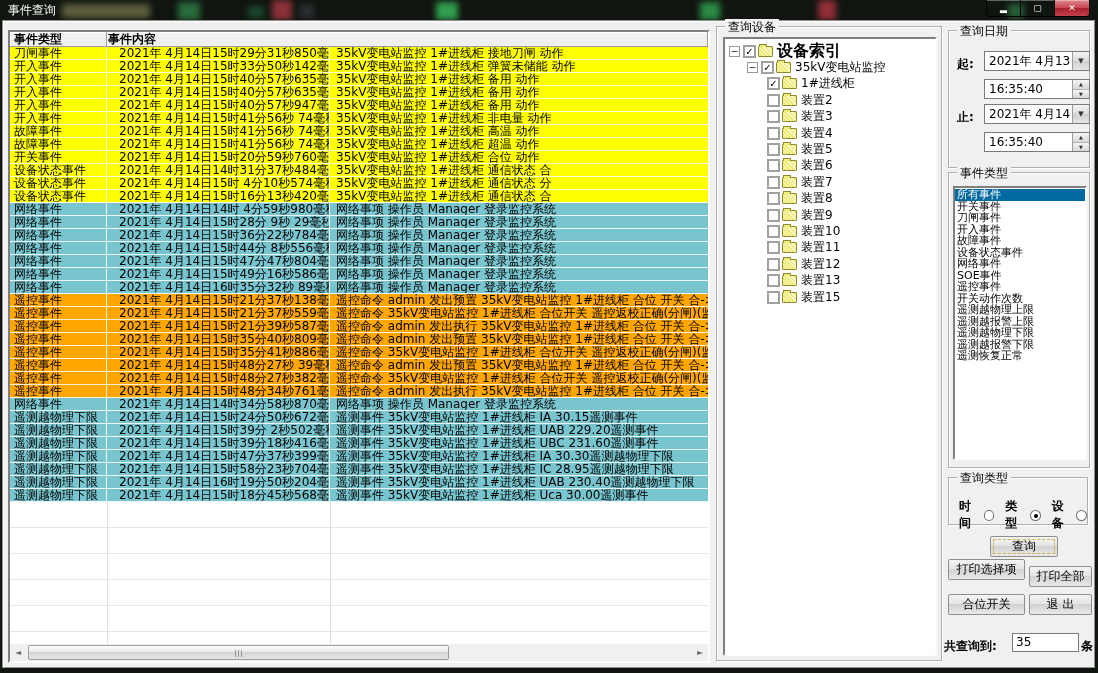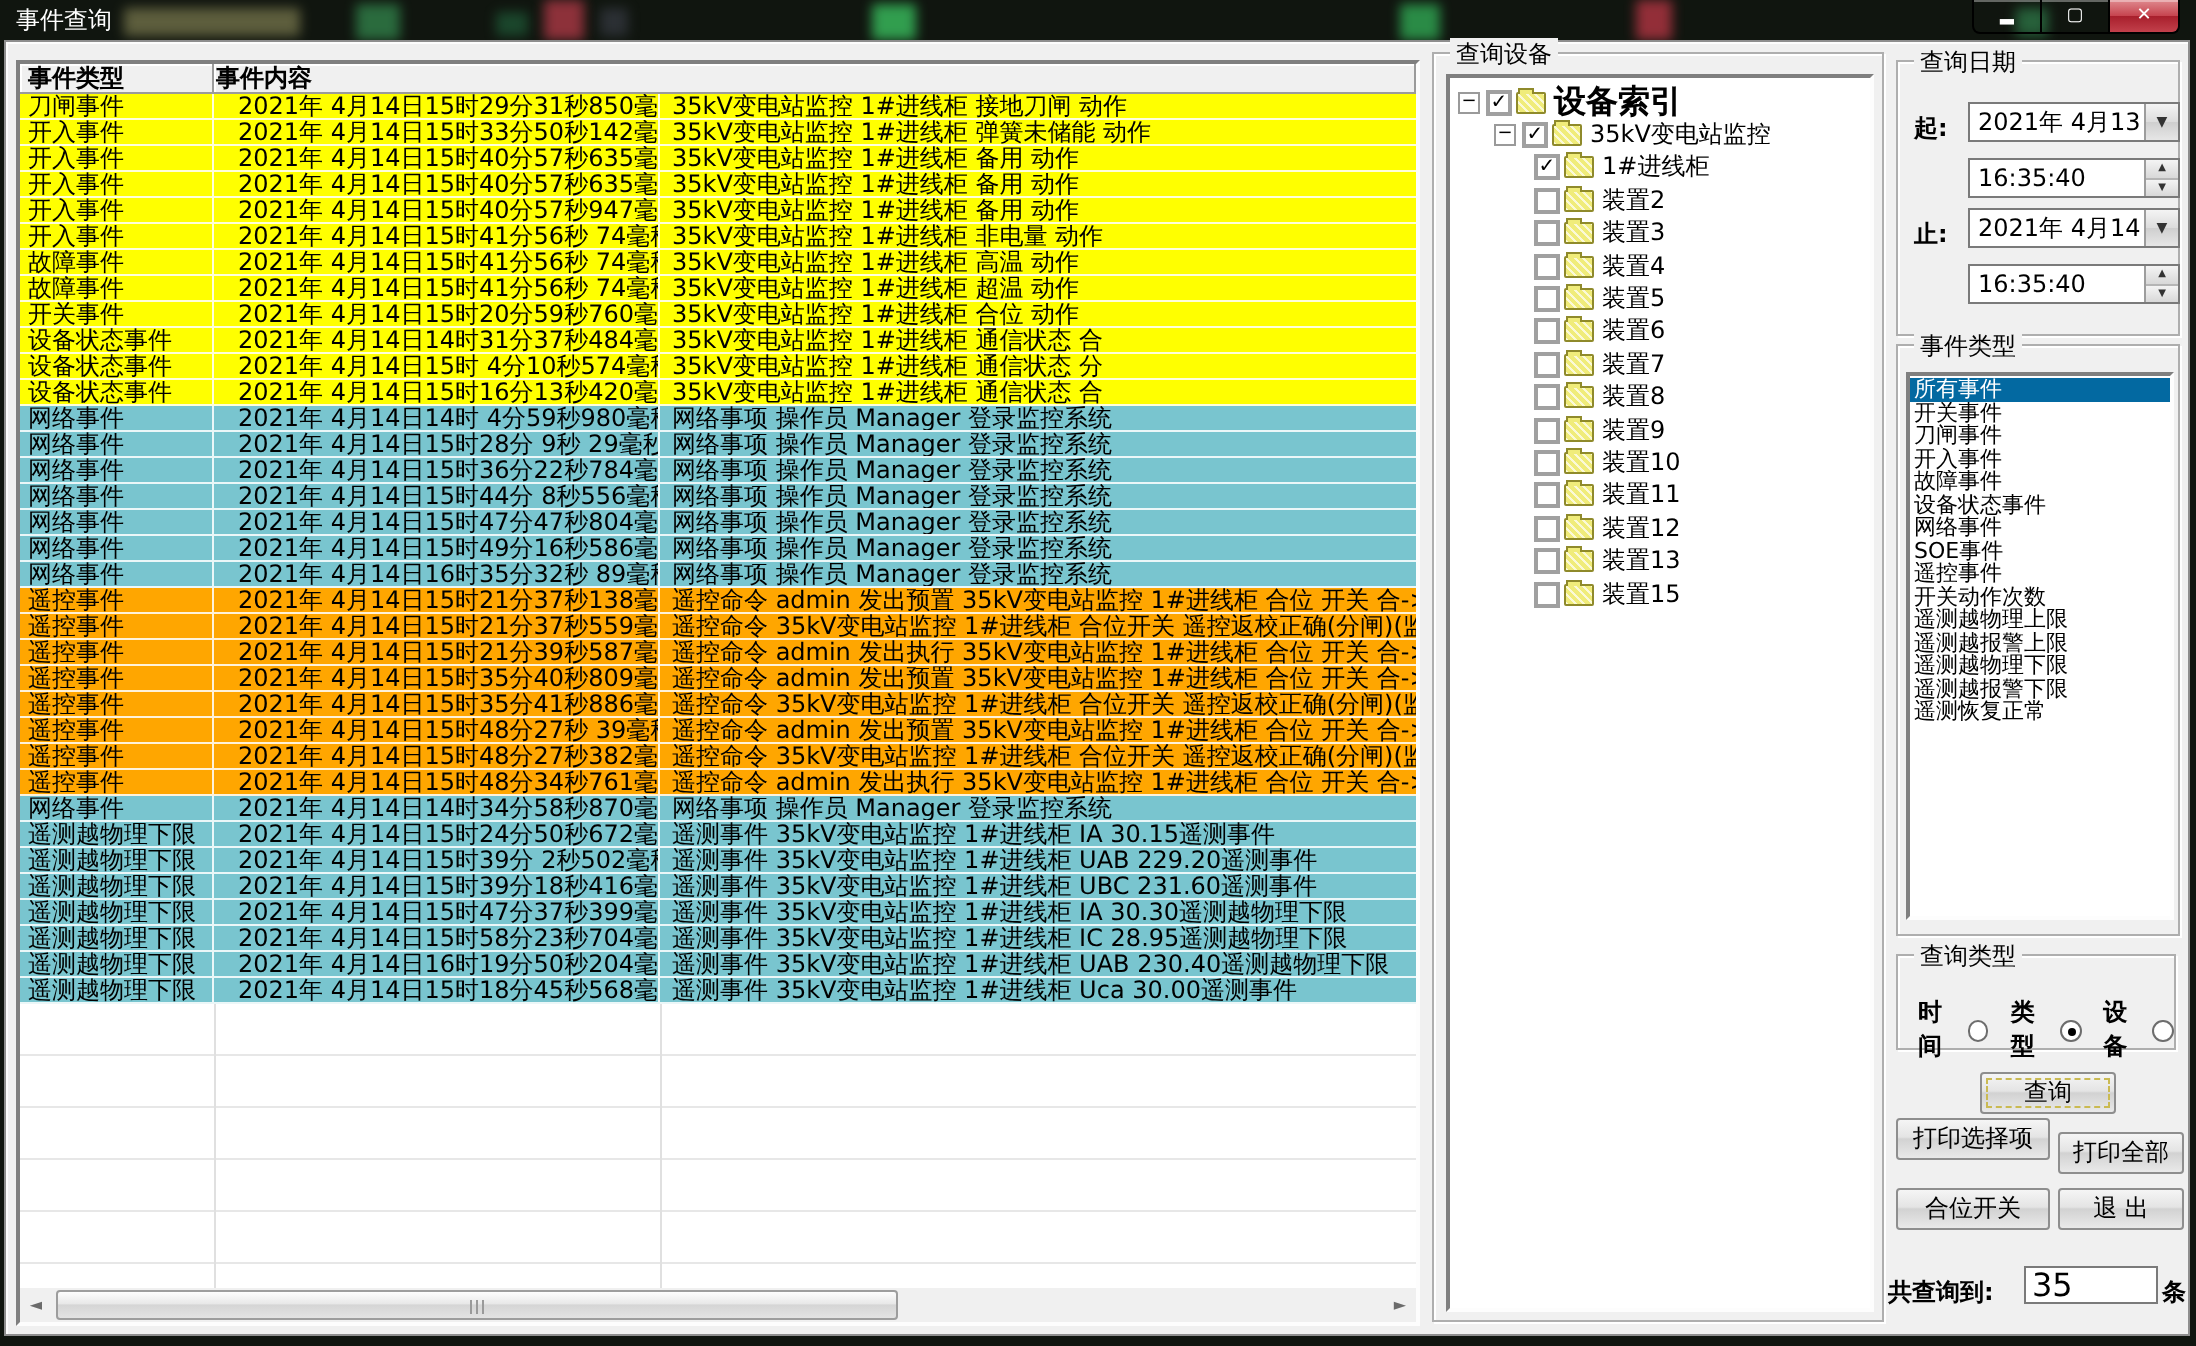--- a/index.html
+++ b/index.html
@@ -106,21 +106,21 @@
     border-radius:2px; display:flex; align-items:center; justify-content:center; cursor:default; }
   #query-btn { left:987px; top:515px; width:68px; height:21px; outline:1px dashed #caba52; outline-offset:-4px; }
   #print-sel { left:945px; top:538px; width:77px; height:21px; }
   #print-all { left:1026px; top:545px; width:63px; height:21px; }
   #export-btn { left:945px; top:573px; width:77px; height:21px; }
   #exit-btn { left:1026px; top:573px; width:63px; height:21px; }
 
   
   #footer-label { position:absolute; left:941px; top:617px; font-size:12px; font-weight:700; }
   #count-input { position:absolute; left:1009px; top:612px; width:67px; height:19px; background:#fff;
-    border:1px solid #7a7a7a; font-size:16px; line-height:17px; padding-left:3px; }
+    border:1px solid #7a7a7a; font-size:12px; line-height:17px; padding-left:3px; }
   #unit-label { position:absolute; left:1078px; top:617px; font-size:12px; font-weight:700; }
 </style>
 </head>
 <body>
 
 <div id="titlebar">
   <div class="blob" style="left:62px;top:4px;width:88px;height:14px;background:#6b6b45;"></div>
   <div class="blob" style="left:178px;top:2px;width:22px;height:18px;background:#2f7a46;"></div>
   <div class="blob" style="left:248px;top:6px;width:16px;height:12px;background:#1d4f31;"></div>
   <div class="blob" style="left:272px;top:0;width:20px;height:20px;background:#a33642;"></div>

